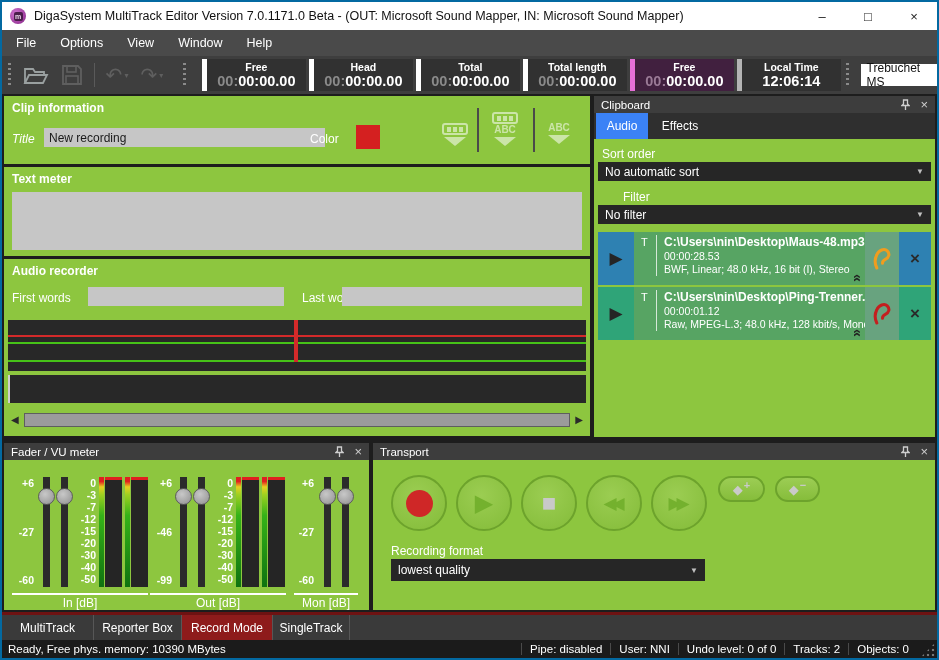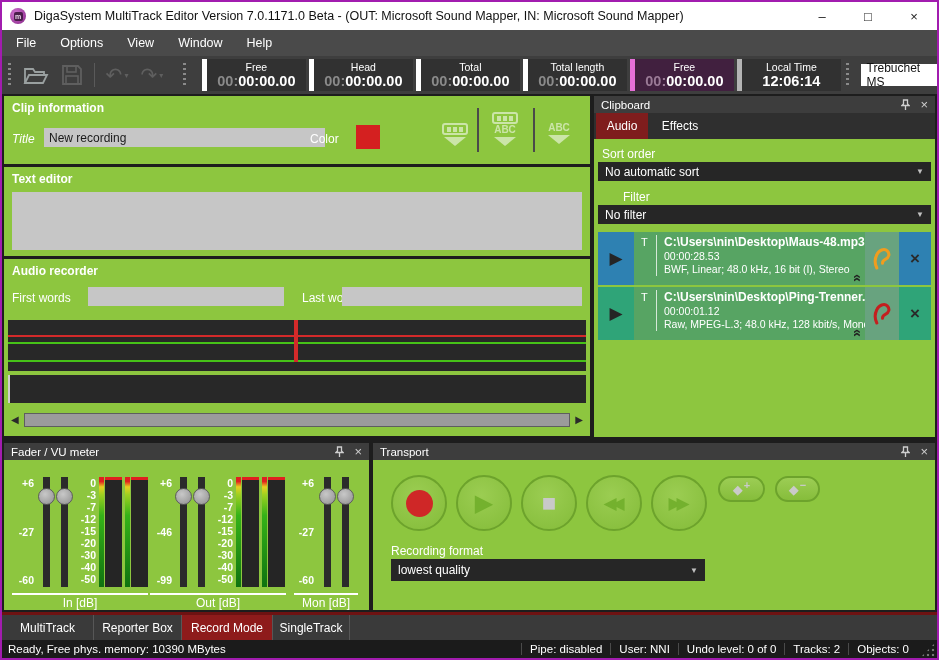--- a/index.html
+++ b/index.html
@@ -1,18 +1,18 @@
 <!DOCTYPE html>
 <html><head>
 <meta charset="utf-8">
 <style>
   html,body{margin:0;padding:0;background:#101010;}
   body{width:939px;height:660px;overflow:hidden;font-family:"Liberation Sans",sans-serif;}
   .win{position:absolute;left:0;top:0;width:939px;height:660px;box-sizing:border-box;
-       border:2px solid #a21caf;background:#1d1d1d;}
+       border:2px solid #0369a1;background:#1d1d1d;}
   .abs{position:absolute;}
   
   .titlebar{left:0;top:0;width:935px;height:28px;background:#ffffff;display:flex;align-items:center;}
   .appicon{width:16px;height:16px;border-radius:50%;background:radial-gradient(circle at 35% 35%,#d276d2,#9c3a9c 70%,#6e2570);
            margin:0 8px 0 8px;display:flex;align-items:center;justify-content:center;}
   .appicon .inner{width:9px;height:9px;border-radius:2px;background:#4a1d4a;color:#eadbea;font-size:7px;line-height:9px;text-align:center;font-weight:bold;}
   .title-text{font-size:12.5px;color:#111;white-space:nowrap;}
   .winbtns{margin-left:auto;display:flex;height:100%;}
   .winbtn{width:46px;height:100%;display:flex;align-items:center;justify-content:center;font-size:13px;color:#222;}
   
@@ -25,21 +25,21 @@
   .tbsep{width:1px;height:24px;background:#5a5a5a;margin:0 5px;}
   .arrglyph{font-family:"DejaVu Sans",sans-serif;font-size:20px;color:#5f5f5f;line-height:20px;}
   .caret{font-size:8px;color:#5f5f5f;margin-left:2px;}
   .counters{display:flex;margin-left:10px;}
   .counter{display:flex;margin-right:3px;}
   .cstrip{width:5px;height:32px;background:#ffffff;}
   .cstrip.magenta{background:#e66fd8;}
   .cstrip.gray{background:#b4b4b4;}
   .cbox{width:99px;height:32px;background:#313131;display:flex;flex-direction:column;align-items:center;justify-content:center;}
   .cbox.purple{background:#41203f;}
-  .clabel{font-size:10.5px;color:#fff;font-weight:normal;line-height:12px;}
+  .clabel{font-size:10.5px;color:#fff;font-weight:bold;line-height:12px;}
   .cval{font-size:14.5px;color:#fff;font-weight:bold;line-height:16px;}
   .cval .dim{color:#8a8a8a;}
   .cbox.purple .dim{color:#9a7a96;}
   .fontbox{width:84px;height:22px;background:#fff;color:#111;font-size:12px;display:flex;align-items:center;padding-left:6px;box-sizing:border-box;margin-left:6px;}
   
   .gpanel{background:#8dc63f;}
   .ghead{color:#fff;font-size:12px;font-weight:bold;}
   .glabel{color:#fff;font-size:12px;}
   .ginput{background:#c6c6c6;border:none;font-family:"Liberation Sans",sans-serif;font-size:12px;color:#1a1a1a;padding:0 5px;box-sizing:border-box;}
   .ddl{background:#262626;color:#fff;display:flex;align-items:center;padding:0 7px;font-size:12px;box-sizing:border-box;justify-content:space-between;}
@@ -234,21 +234,21 @@
       <div class="tri"></div>
     </div>
     <div class="abs vsep" style="left:529px;top:12px;height:44px;"></div>
     <div class="dropbtn" style="left:544px;top:26px;">
       <div class="abctxt">ABC</div>
       <div class="tri"></div>
     </div>
   </div>
 
   <div class="abs gpanel" style="left:2px;top:165px;width:586px;height:89px;">
-    <div class="abs ghead" style="left:8px;top:5px;">Text editor</div>
+    <div class="abs ghead" style="left:8px;top:5px;">Text meter</div>
     <div class="abs" style="left:8px;top:25px;width:570px;height:58px;background:#c6c6c6;"></div>
   </div>
 
   <div class="abs gpanel" style="left:2px;top:257px;width:586px;height:177px;">
     <div class="abs ghead" style="left:8px;top:5px;">Audio recorder</div>
     <div class="abs glabel" style="left:8px;top:32px;text-align:center;">First words</div>
     <input class="abs ginput" style="left: 84px; top: 28px; width: 196px; height: 19px;">
     <div class="abs glabel" style="left:298px;top:32px;">Last words</div>
     <input class="abs ginput" style="left: 338px; top: 28px; width: 240px; height: 19px;">
 
@@ -273,21 +273,21 @@
     <div class="phead">
       <span>Clipboard</span>
       <span class="hicons">
         <svg class="pinsvg" width="9" height="12" viewBox="0 0 9 12">
           <path d="M2.5 1 H6.5 V5 L8 6.5 H1 L2.5 5 Z M4.5 6.5 V11" fill="none" stroke="#cfcfcf" stroke-width="1.3"></path>
         </svg>
         <span class="closex">×</span>
       </span>
     </div>
     <div class="abs" style="left:0;top:17px;width:341px;height:26px;background:#2f2f2f;">
-      <div class="tabAudio" style="left:2px;top:0;width:52px;height:26px;background:#7f1d1d;">Audio</div>
+      <div class="tabAudio" style="left:2px;top:0;width:52px;height:26px;background:#3b82f6;">Audio</div>
       <div class="tabAudio" style="left:54px;top:0;width:64px;height:26px;">Effects</div>
     </div>
     <div class="abs glabel" style="left:8px;top:51px;">Sort order</div>
     <div class="abs ddl" style="left:4px;top:66px;width:333px;height:19px;">
       <span>No automatic sort</span>
       <span class="ddlarrow">▼</span>
     </div>
     <div class="abs glabel" style="left:8px;top:94px;margin-left:21px;">Filter</div>
     <div class="abs ddl" style="left:4px;top:109px;width:333px;height:19px;">
       <span>No filter</span>

